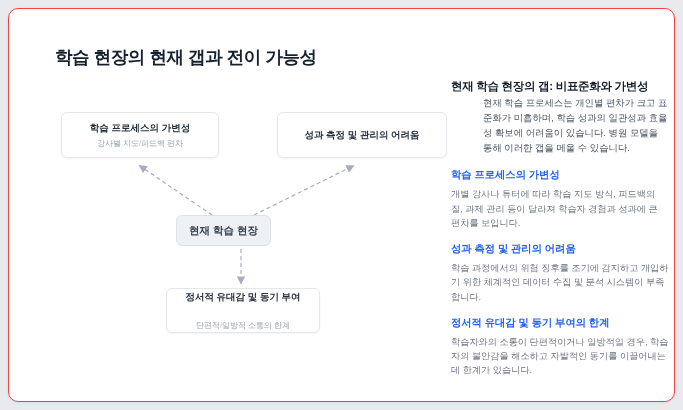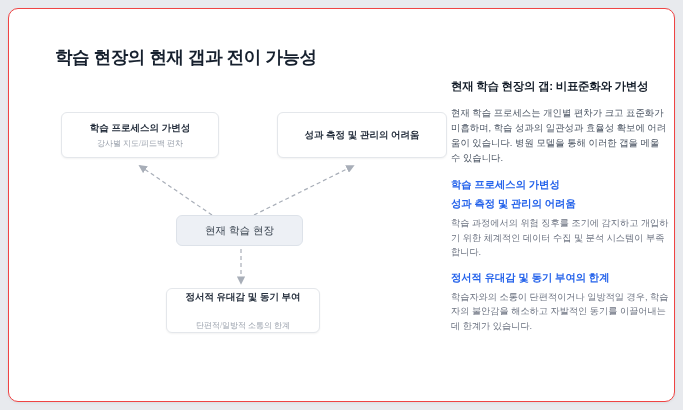--- a/index.html
+++ b/index.html
@@ -66,48 +66,49 @@
     font-size: 8px;
     color: #9aa1ac;
     font-family: Liberation Serif, serif;
   }
   .node-a { left: 52px;  top: 103px; width: 158px; height: 46px; }
   .node-b { left: 268px; top: 103px; width: 170px; height: 46px; }
   .node-d { left: 157px; top: 279px; width: 154px; height: 45px; gap: 16px; }
   .node-center {
     position: absolute;
     left: 167px; top: 206px;
-    width: 127px; height: 31px;
+    width: 95px; height: 31px;
     background: #edf0f5;
     border: 1px solid #dde2e9;
     border-radius: 6px;
     display: flex;
     align-items: center;
     justify-content: center;
     font-size: 10.5px;
-    font-weight: normal;
+    font-weight: bold;
     color: #39434f;
   }
   .article {
     position: absolute;
     left: 442px; top: 70px;
     width: 218px;
   }
   .article h2 {
     font-size: 11.5px;
     font-weight: bold;
     color: #141d29;
     letter-spacing: -0.3px;
-    margin-bottom: 12px;
+    margin-bottom: 2px;
   }
   .article .intro {
     font-size: 9.4px;
     line-height: 1.58;
     color: #4b5563;
     margin-bottom: 13px;
+    margin-left: 32px;
   }
   .article h3 {
     font-size: 10.3px;
     font-weight: bold;
     color: #2563eb;
     margin-bottom: 5px;
   }
   .article .sec-body {
     font-size: 9.2px;
     line-height: 1.55;
@@ -151,20 +152,21 @@
       <div class="node-sub">단편적/일방적 소통의 한계</div>
     </div>
 
   </div>
 
   <div class="article">
     <h2>현재 학습 현장의 갭: 비표준화와 가변성</h2>
     <p class="intro">현재 학습 프로세스는 개인별 편차가 크고 표준화가 미흡하며, 학습 성과의 일관성과 효율성 확보에 어려움이 있습니다. 병원 모델을 통해 이러한 갭을 메울 수 있습니다.</p>
 
     <h3>학습 프로세스의 가변성</h3>
+    <p class="sec-body">개별 강사나 튜터에 따라 학습 지도 방식, 피드백의 질, 과제 관리 등이 달라져 학습자 경험과 성과에 큰 편차를 보입니다.</p>
 
     <h3>성과 측정 및 관리의 어려움</h3>
     <p class="sec-body">학습 과정에서의 위험 징후를 조기에 감지하고 개입하기 위한 체계적인 데이터 수집 및 분석 시스템이 부족합니다.</p>
 
     <h3>정서적 유대감 및 동기 부여의 한계</h3>
     <p class="sec-body">학습자와의 소통이 단편적이거나 일방적일 경우, 학습자의 불안감을 해소하고 자발적인 동기를 이끌어내는 데 한계가 있습니다.</p>
   </div>
 
 </div>
 

